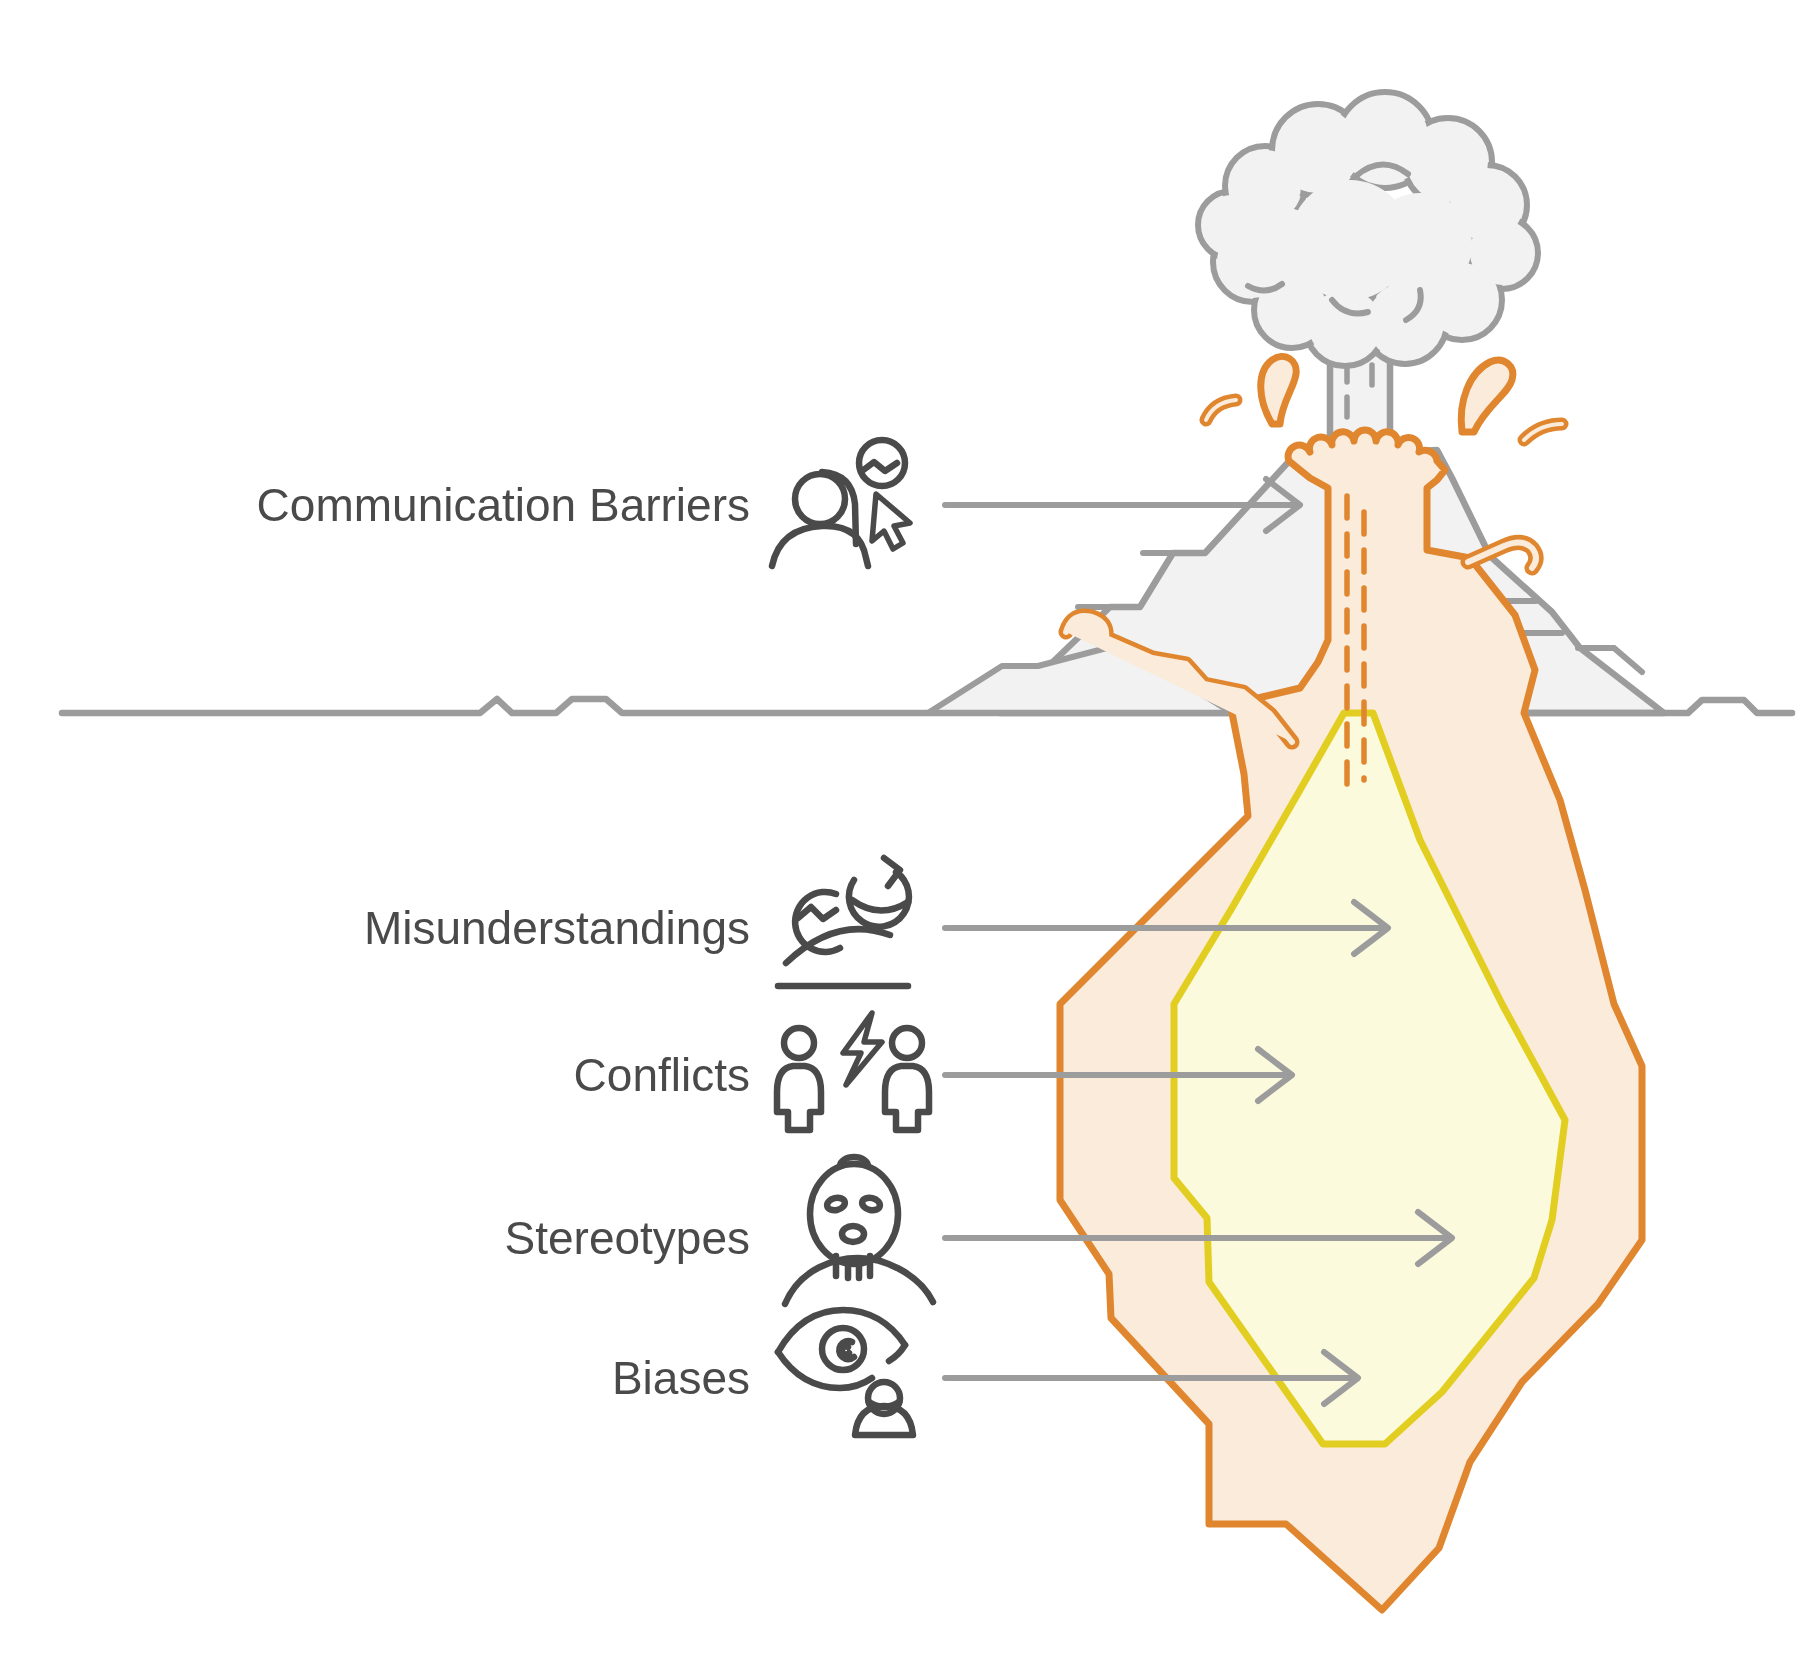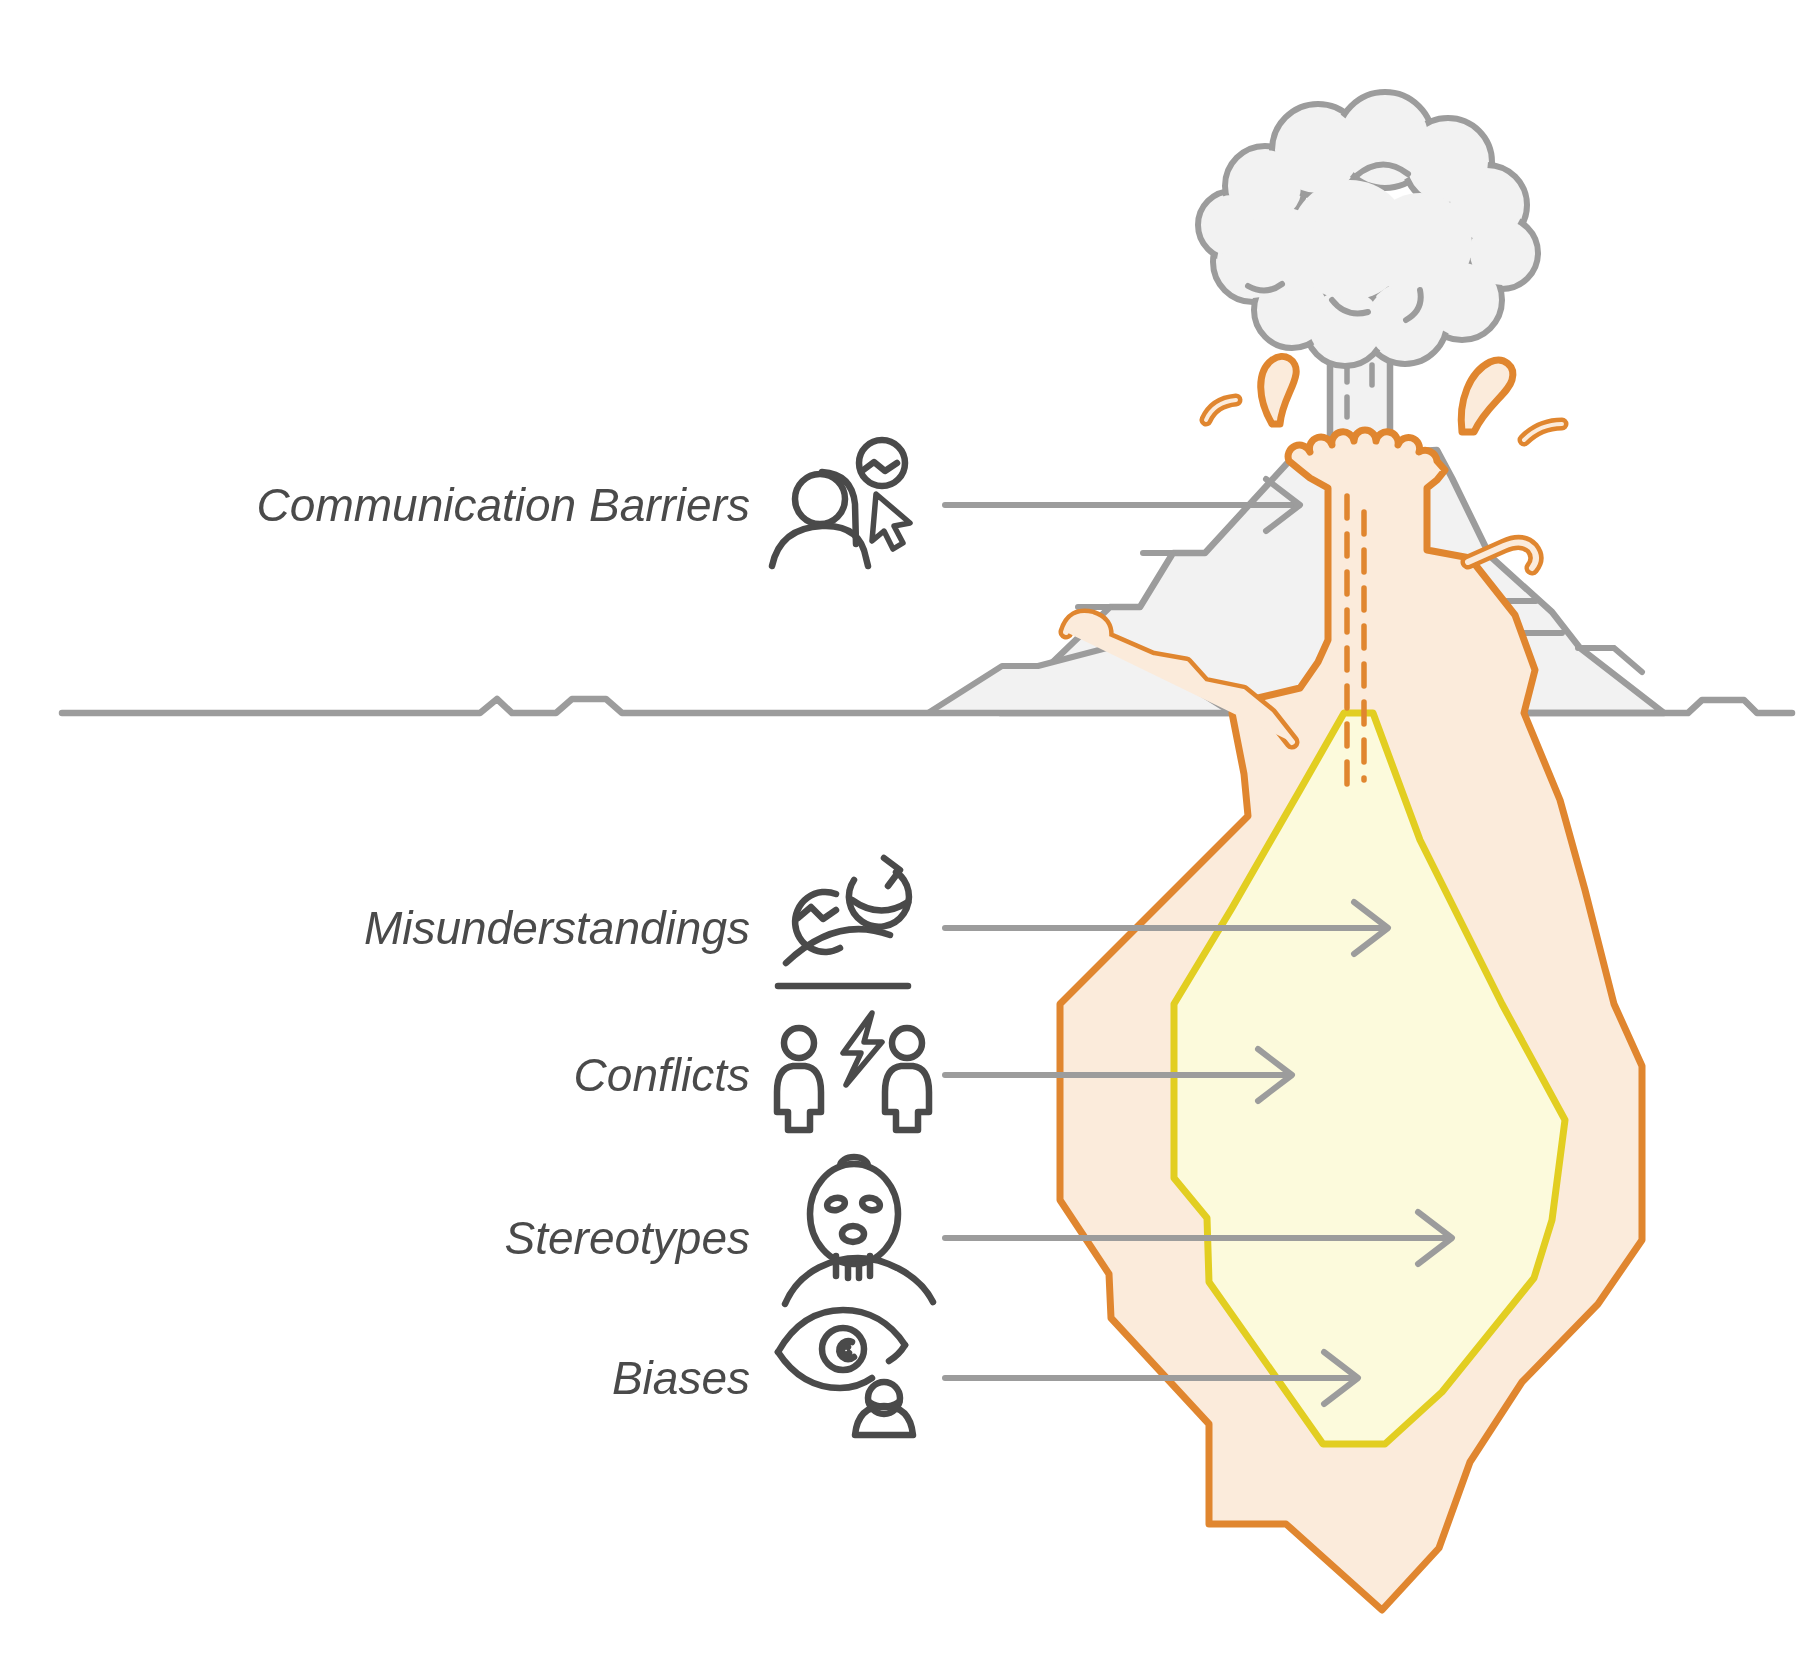--- a/index.html
+++ b/index.html
@@ -1,17 +1,17 @@
 <!DOCTYPE html>
 <html style="--lava_orange: #E0862F; --lava_fill: #FBEBDB; --magma_yellow: #E2CE21; --magma_fill: #FCFADC; --outline_gray: #9C9C9C; --surface_gray: #F2F2F2; --ink: #4A4A4A;"><head>
 <meta charset="utf-8">
 <style>
   html,body{margin:0;padding:0;background:#ffffff;}
   .stage{position:relative;width:1805px;height:1675px;background:#ffffff;overflow:hidden;
-         font-family:"Liberation Sans", sans-serif;font-style:italic;}
+         font-family:"Liberation Sans", sans-serif;}
   svg{display:block;width:1805px;height:1675px;}
 
   
   .g-stroke{stroke:var(--outline_gray,#9C9C9C);}
   .g-fill{fill:var(--surface_gray,#F2F2F2);}
   .o-stroke{stroke:var(--lava_orange,#E0862F);}
   .o-fill{fill:var(--lava_fill,#FBEBDB);}
   .y-stroke{stroke:var(--magma_yellow,#E2CE21);}
   .y-fill{fill:var(--magma_fill,#FCFADC);}
   .ink-stroke{stroke:var(--ink,#4A4A4A);}

